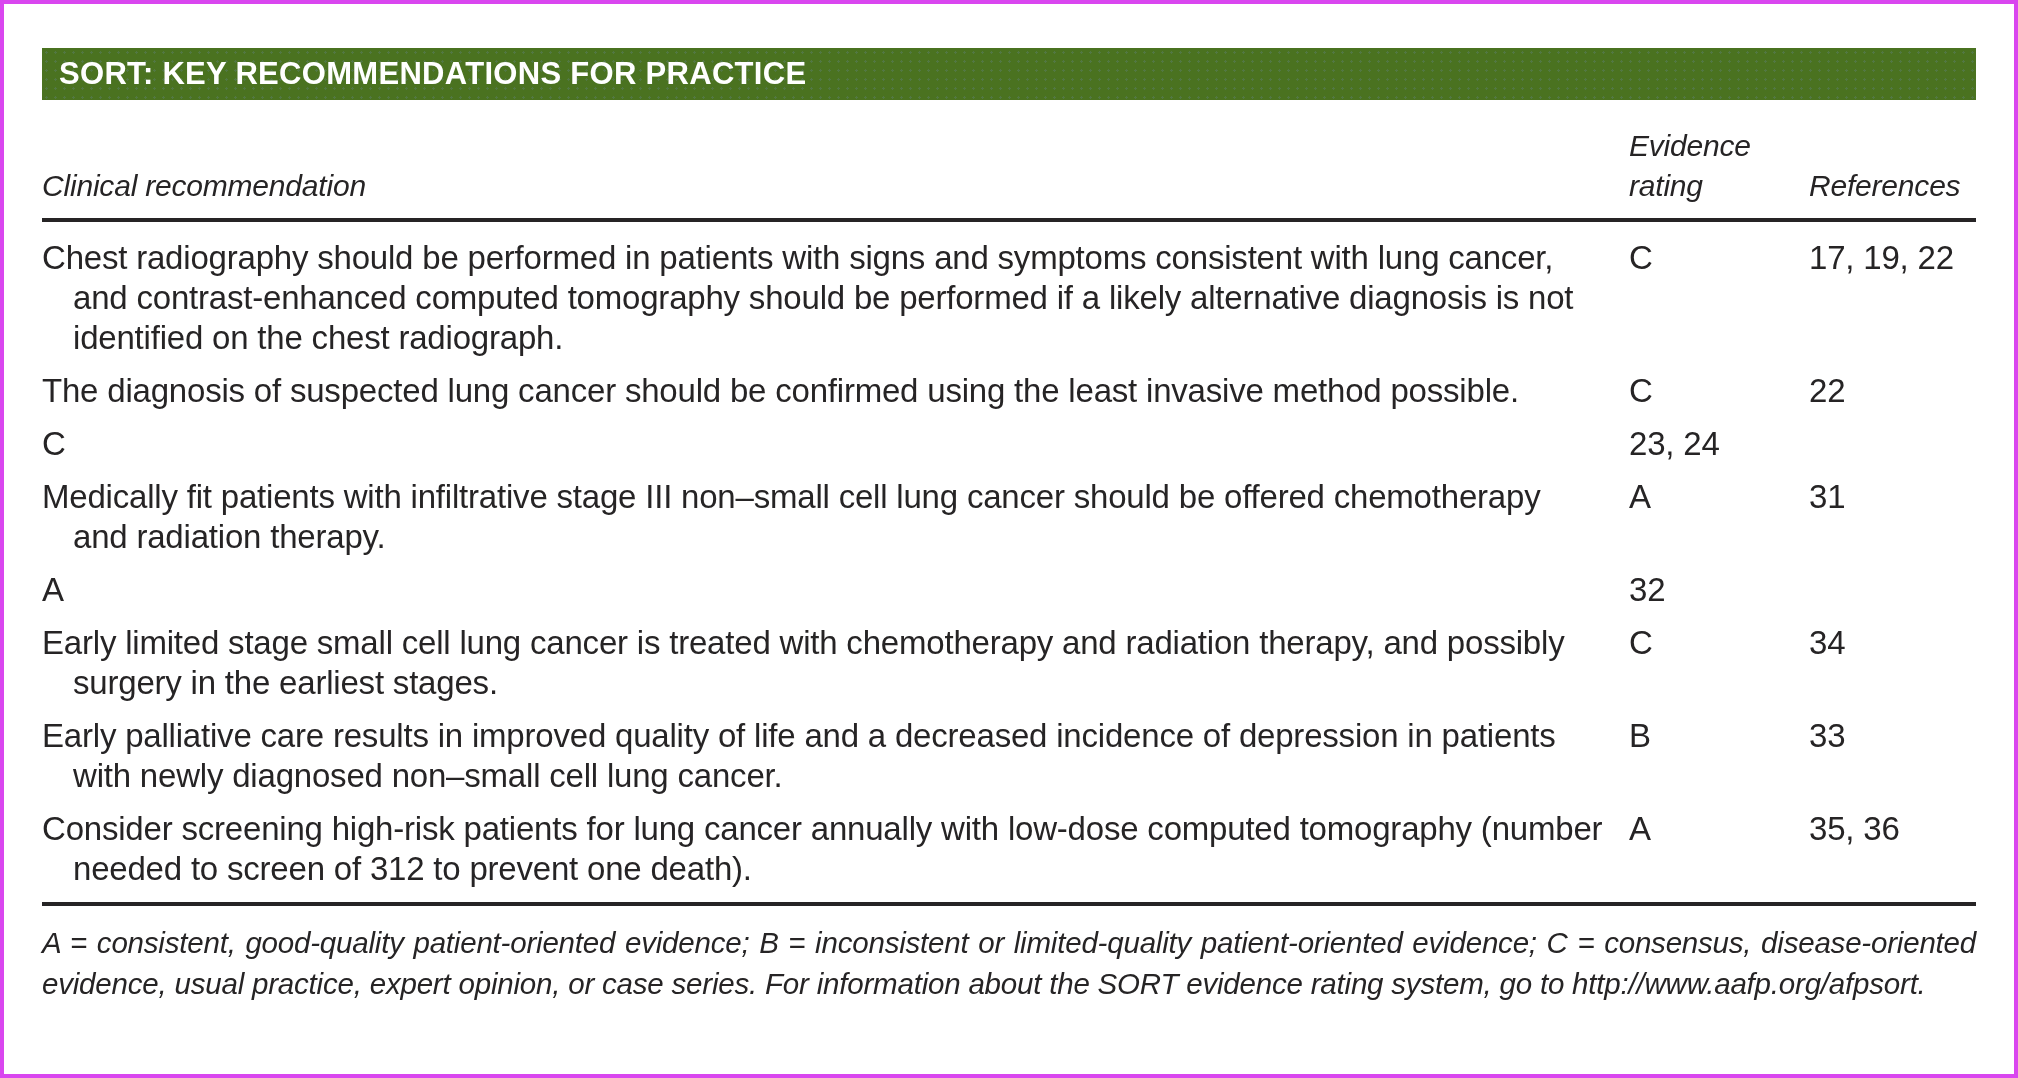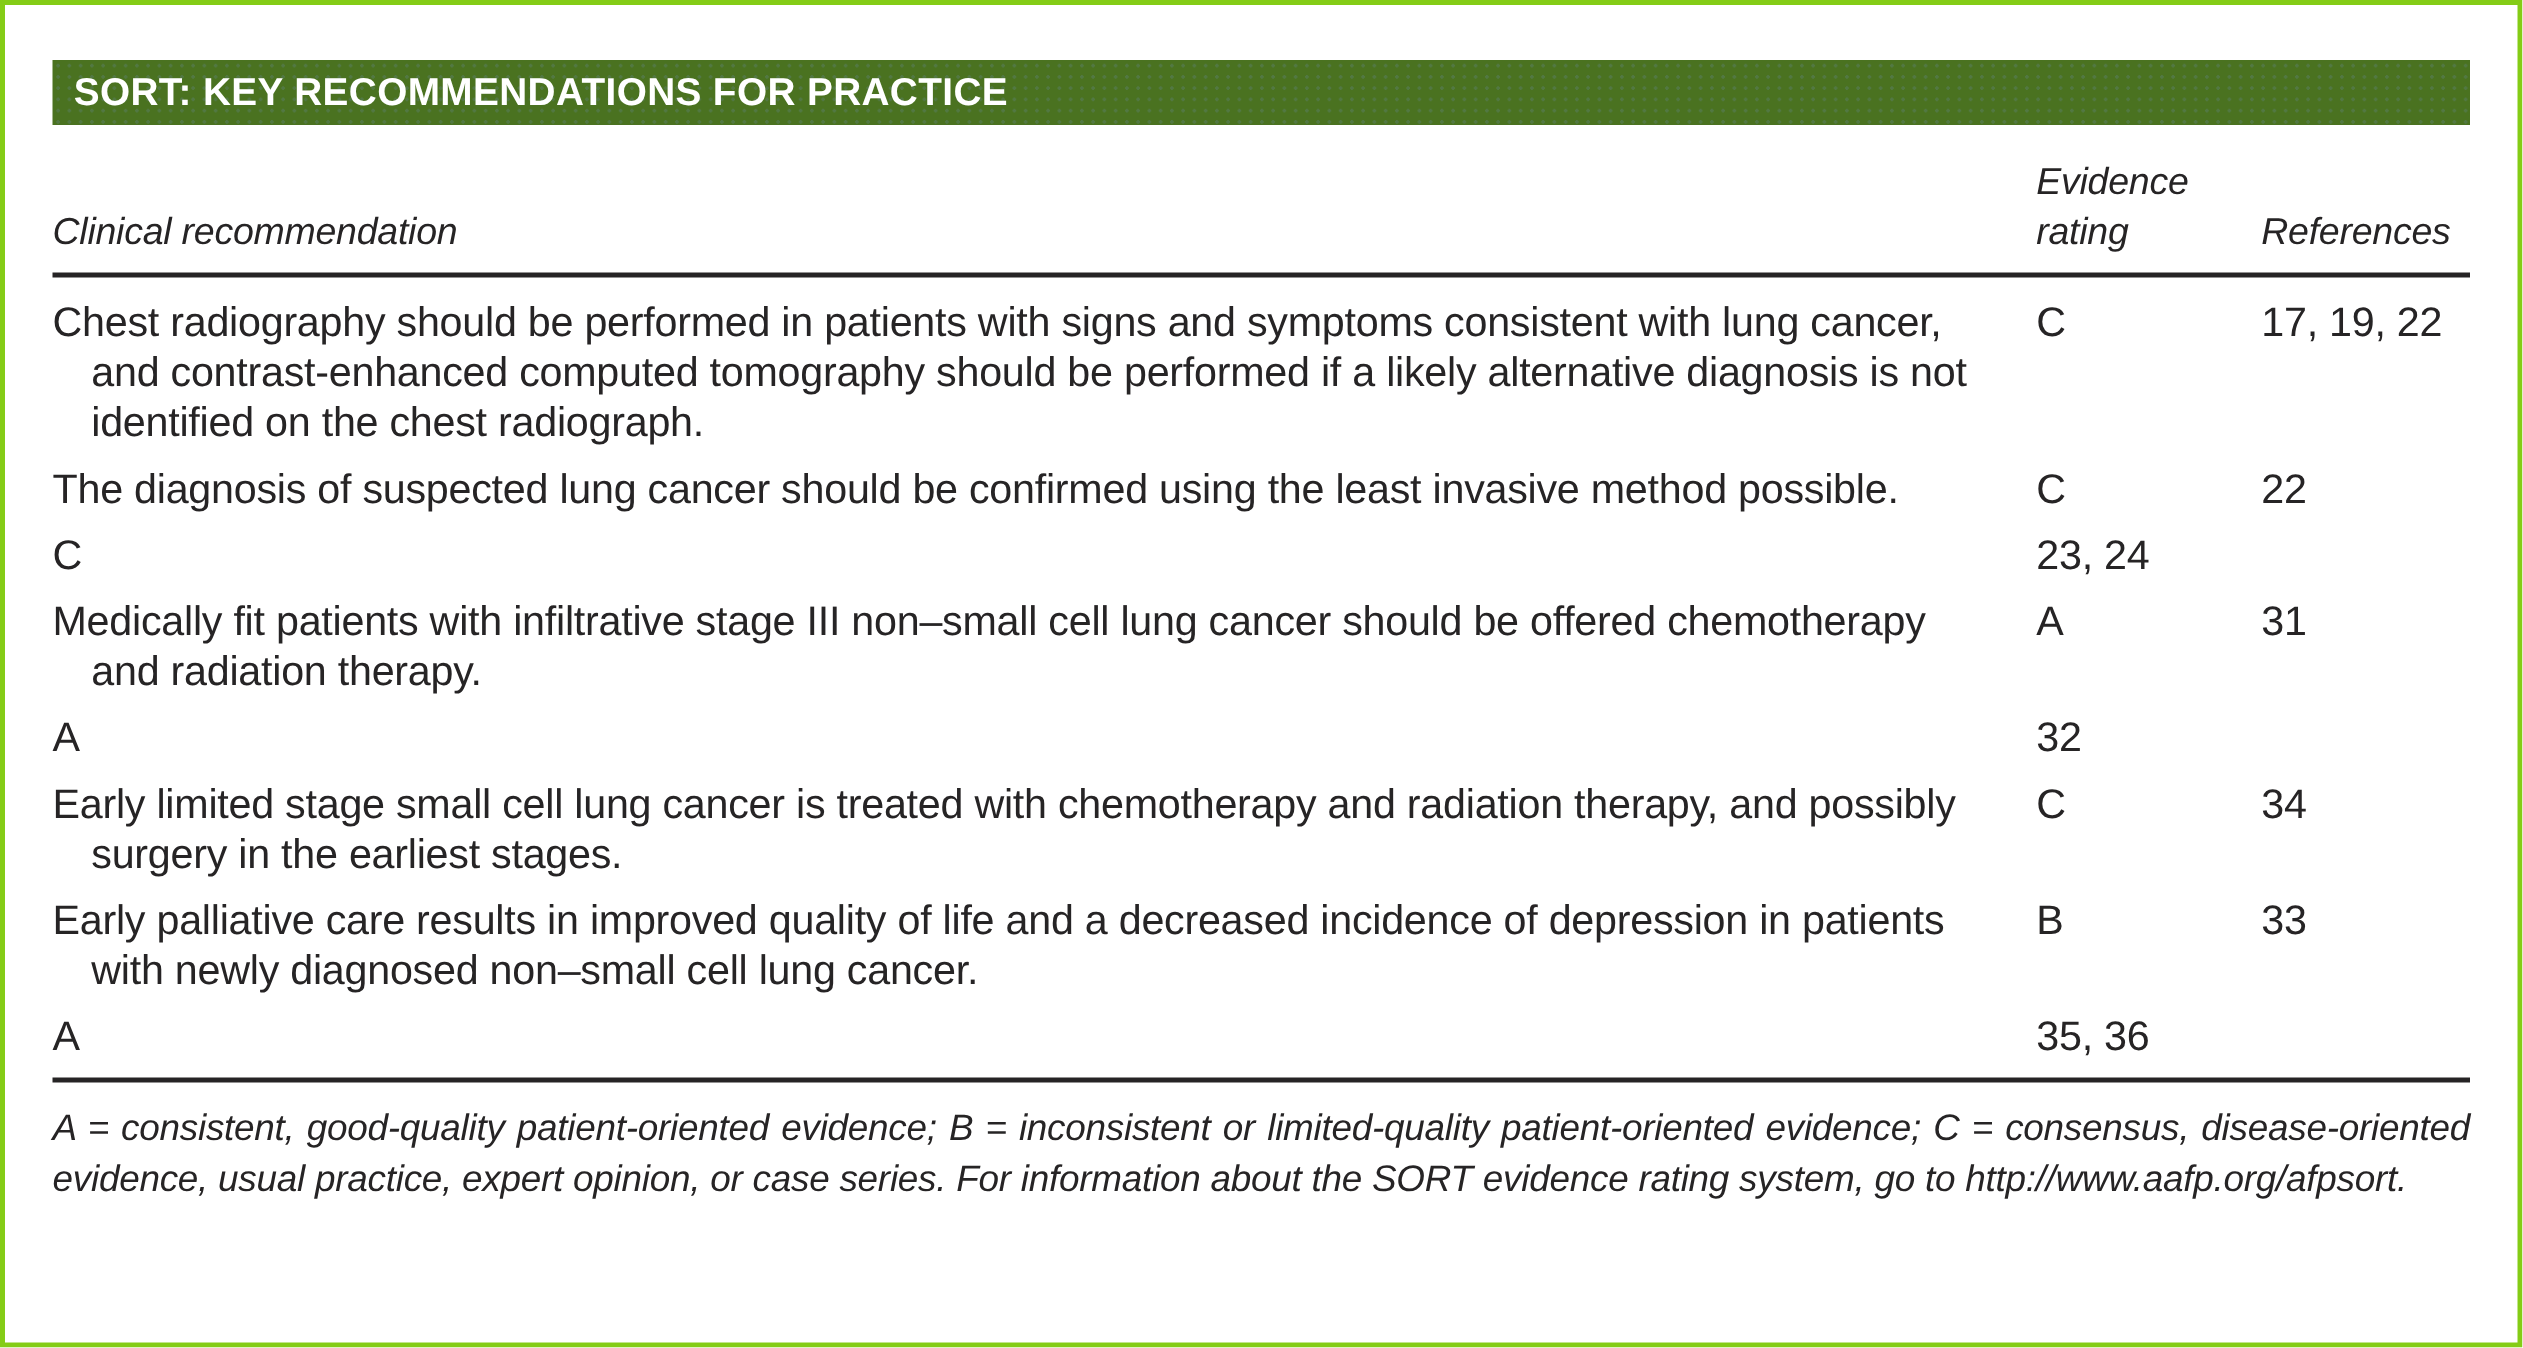--- a/index.html
+++ b/index.html
@@ -8,21 +8,21 @@
     height: 1078px;
     background: #ffffff;
     font-family: "Liberation Sans", "DejaVu Sans", sans-serif;
     color: #262425;
     overflow: hidden;
   }
   .frame {
     box-sizing: border-box;
     width: 2018px;
     height: 1078px;
-    border: 4px solid #84cc16;
+    border: 4px solid #d946ef;
     background: #ffffff;
   }
   .content { padding: 0 38px; }
 
   .title-bar {
     margin-top: 44px;
     height: 52px;
     background-color: #4a7220;
     background-image: radial-gradient(rgba(110,140,190,0.22) 1.2px, transparent 1.4px);
     background-size: 9px 9px;
@@ -137,20 +137,21 @@
         <div class="ref-cell">34</div>
       </div>
 
       <div class="row">
         <div class="rec">Early palliative care results in improved quality of life and a decreased incidence of depression in patients with newly diagnosed non–small cell lung cancer.</div>
         <div class="rating-cell">B</div>
         <div class="ref-cell">33</div>
       </div>
 
       <div class="row">
+        <div class="rec">Consider screening high-risk patients for lung cancer annually with low-dose computed tomography (number needed to screen of 312 to prevent one death).</div>
         <div class="rating-cell">A</div>
         <div class="ref-cell">35, 36</div>
       </div>
 
     </div>
 
     <div class="bottom-rule"></div>
 
     <p class="footnote">A = consistent, good-quality patient-oriented evidence; B = inconsistent or limited-quality patient-oriented evidence; C = consensus, disease-oriented evidence, usual practice, expert opinion, or case series. For information about the SORT evidence rating system, go to http://www.aafp.org/afpsort.</p>
 

